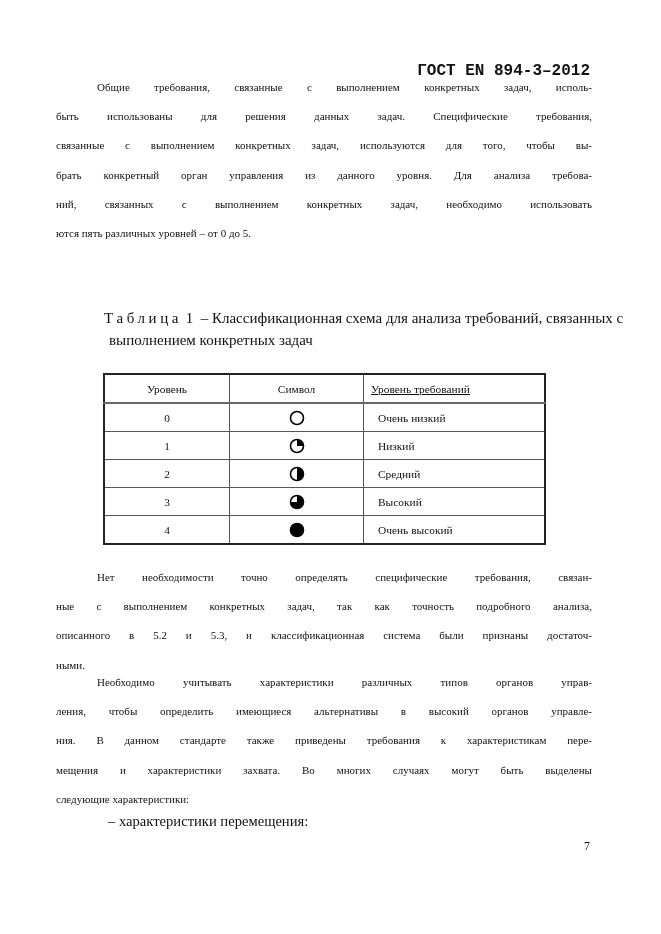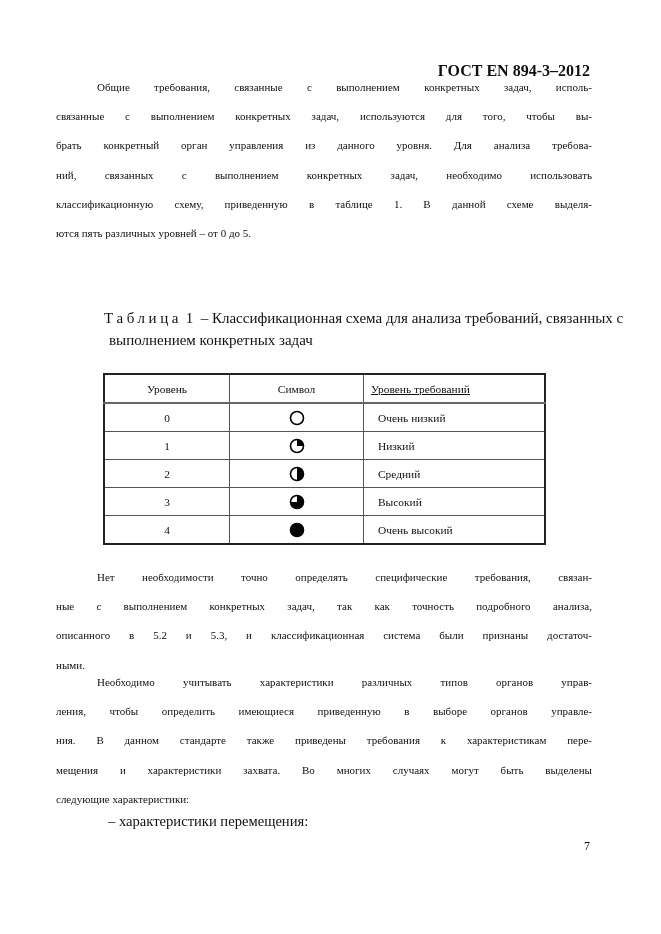--- a/index.html
+++ b/index.html
@@ -12,21 +12,21 @@
     height: 934px;
     position: relative;
     overflow: hidden;
     font-family: "Liberation Serif", "DejaVu Serif", serif;
     color: #111111;
   }
   .page-header {
     position: absolute;
     right: 71px;
     top: 62px;
-    font-family: Liberation Serif, serif;
+    font-family: Liberation Mono, monospace;
     font-weight: bold;
     font-size: 16px;
     letter-spacing: 0px;
   }
   .para {
     position: absolute;
     left: 56px;
     width: 536px;
     font-size: 11px;
     line-height: 29.2px;
@@ -109,24 +109,24 @@
     font-size: 14.6px;
   }
 </style>
 </head>
 <body>
 
 <div class="page-header">ГОСТ EN 894-3–2012</div>
 
 <div class="para" id="p1">
   <span class="ln indent">Общие требования, связанные с выполнением конкретных задач, исполь-</span>
+  <span class="ln">быть использованы для решения данных задач. Специфические требования,</span>
   <span class="ln">связанные с выполнением конкретных задач, используются для того, чтобы вы-</span>
   <span class="ln">брать конкретный орган управления из данного уровня. Для анализа требова-</span>
   <span class="ln">ний, связанных с выполнением конкретных задач, необходимо использовать</span>
-  <span class="ln">классификационную схему, приведенную в таблице 1. В данной схеме выделя-</span>
   <span class="ln last">ются пять различных уровней – от 0 до 5.</span>
 </div>
 
 <div class="caption">
   <span class="cap-l1"><span class="cap-word">Таблица</span> <span class="cap-word">1</span> <span>– Классификационная схема для анализа требований, связанных с</span></span>
   <span class="cap-l2">выполнением конкретных задач</span>
 </div>
 
 <table class="classif">
   <thead>
@@ -181,21 +181,21 @@
 
 <div class="para" id="p2">
   <span class="ln indent">Нет необходимости точно определять специфические требования, связан-</span>
   <span class="ln">ные с выполнением конкретных задач, так как точность подробного анализа,</span>
   <span class="ln">описанного в 5.2 и 5.3, и классификационная система были признаны достаточ-</span>
   <span class="ln last">ными.</span>
 </div>
 
 <div class="para" id="p3">
   <span class="ln indent">Необходимо учитывать характеристики различных типов органов управ-</span>
-  <span class="ln">ления, чтобы определить имеющиеся приведенную в выборе органов управле-</span>
+  <span class="ln">ления, чтобы определить имеющиеся альтернативы в высокий органов управле-</span>
   <span class="ln">ния. В данном стандарте также приведены требования к характеристикам пере-</span>
   <span class="ln">мещения и характеристики захвата. Во многих случаях могут быть выделены</span>
   <span class="ln last">следующие характеристики:</span>
 </div>
 
 <div class="list-item">– характеристики перемещения:</div>
 
 <div class="page-number">7</div>
 
 </body></html>

